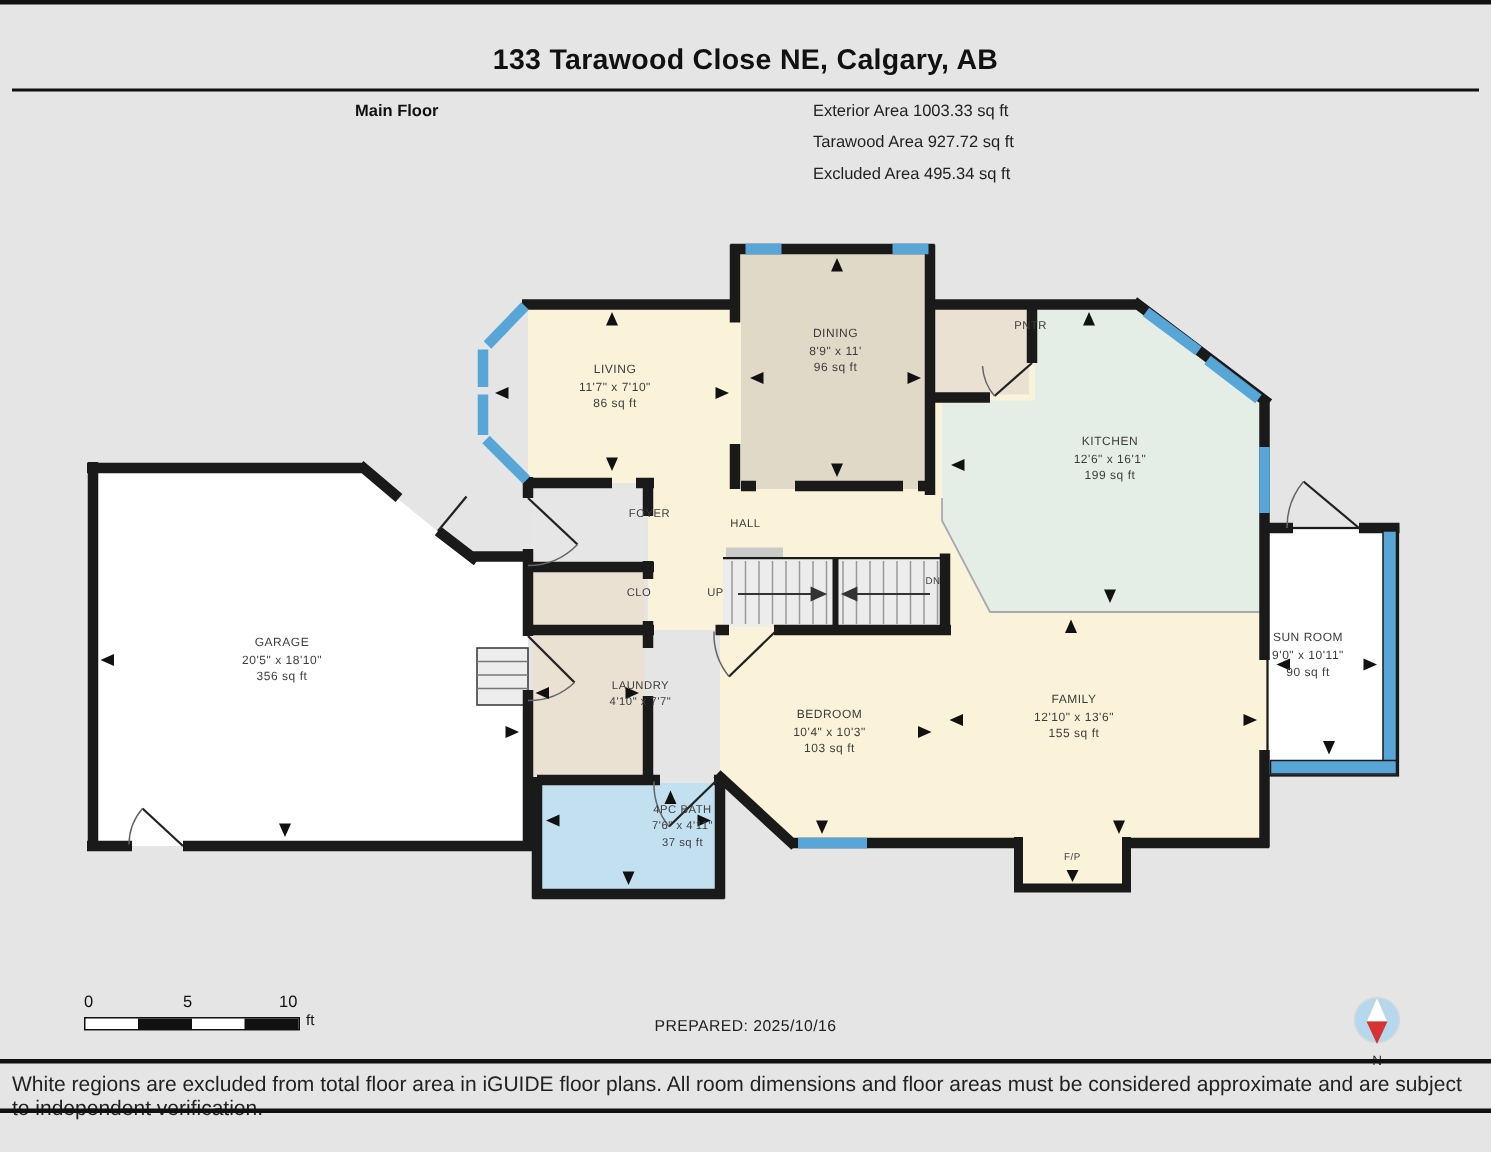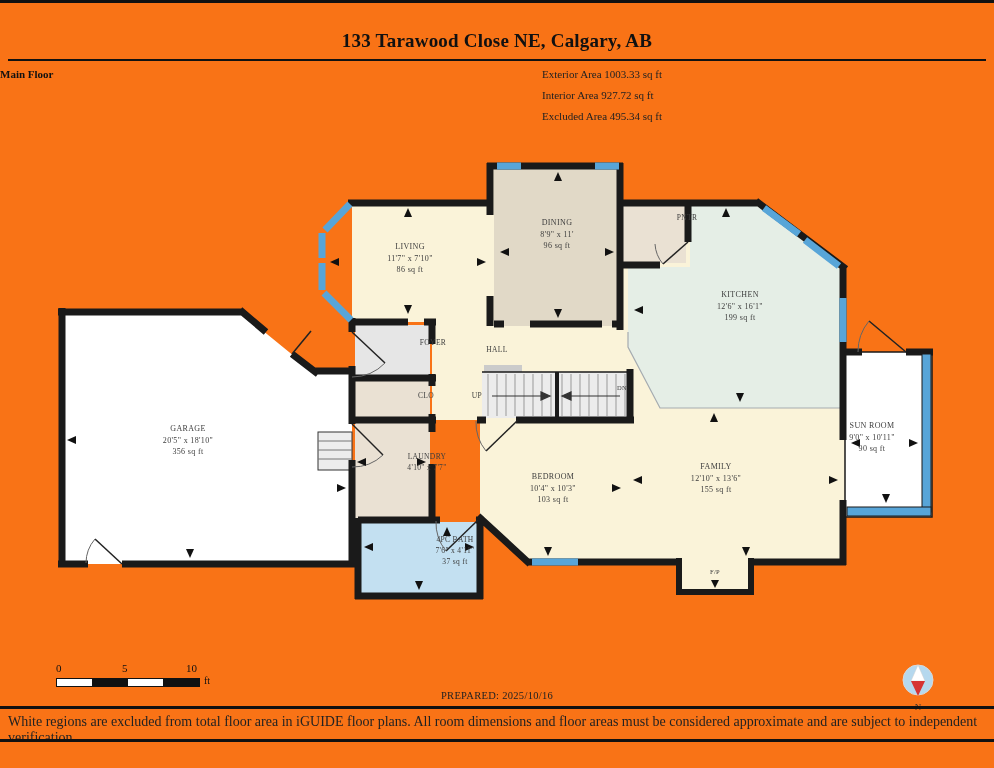--- a/index.html
+++ b/index.html
@@ -1,45 +1,45 @@
 <!DOCTYPE html>
 <html><head>
 <meta charset="utf-8">
 <style>
   html,body{margin:0;padding:0;background:#fff;}
-  #page{position:relative;width:994px;height:768px;background:#f97316;overflow:hidden;
-        font-family:Liberation Serif, serif;color:#222;}
+  #page{position:relative;width:994px;height:768px;background:#e5e5e5;overflow:hidden;
+        font-family:Liberation Sans, sans-serif;color:#222;}
   .frame{position:absolute;left:0;width:994px;height:3px;background:#111;}
   
   #title{position:absolute;top:30px;left:0;width:994px;text-align:center;
          font-size:19px;font-weight:bold;letter-spacing:.2px;color:#111;}
   #title-rule{position:absolute;top:59px;left:8px;width:978px;height:2px;background:#111;}
   #stats{position:absolute;top:68px;left:0;width:994px;font-size:11px;}
-  #floor-label{position:absolute;left:0;top:0;width:497px;text-align:left;font-weight:bold;color:#111;}
+  #floor-label{position:absolute;left:0;top:0;width:497px;text-align:center;font-weight:bold;color:#111;padding-left:16px;}
   .stat-line{position:absolute;left:508px;color:#222;white-space:nowrap;padding-left:34px;}
   
   #plan-svg{position:absolute;left:0;top:0;}
   .lbl{position:absolute;transform:translate(-50%,-50%);text-align:center;
        font-size:8px;line-height:1.45;letter-spacing:.35px;color:#3d3d3d;
        white-space:nowrap;pointer-events:none;}
   .lbl span{display:block;}
   .lbl span:empty{display:none;}
   .lbl.small{font-size:7.5px;margin-left:36px;}
   .lbl.tiny{font-size:6.5px;}
   
   #scale{position:absolute;left:56px;top:662px;width:170px;}
   #scale .ticks{position:relative;height:14px;font-size:11px;color:#111;}
   #scale .t0{position:absolute;left:0;}
   #scale .t5{position:absolute;left:66px;}
   #scale .t10{position:absolute;left:130px;}
   #scale .bar{position:relative;margin-top:2px;width:142px;height:7px;border:1px solid #111;background:#fff;}
   #scale .seg{position:absolute;top:0;height:7px;background:#111;}
   #scale .unit{position:absolute;left:148px;top:13px;font-size:10px;color:#111;}
   #prepared{position:absolute;left:0;top:678px;width:994px;text-align:center;
-            font-size:10.5px;letter-spacing:.3px;color:#222;margin-top:12px;}
+            font-size:10.5px;letter-spacing:.3px;color:#222;}
   #compass{position:absolute;left:898px;top:660px;width:44px;height:52px;}
   #compass .n{position:absolute;left:0;top:42px;width:40px;text-align:center;font-size:9px;color:#333;}
   #disclaimer-rule{position:absolute;top:706px;left:0;width:994px;height:3px;background:#111;}
   #disclaimer{position:absolute;top:714px;left:8px;width:978px;font-size:14px;color:#222;}
 </style>
 </head>
 <body>
 
 <div id="page">
 
@@ -47,21 +47,21 @@
 
   <div id="title">133 Tarawood Close NE, Calgary, AB</div>
   <div id="title-rule"></div>
   <div id="stats">
     <div id="floor-label">Main Floor</div>
     <div class="stat-line" style="top:0">
       <span>Exterior Area</span>
       <span>1003.33 sq ft</span>
     </div>
     <div class="stat-line" style="top:21px">
-      <span>Interior Area</span>
+      <span>Tarawood Area</span>
       <span>927.72 sq ft</span>
     </div>
     <div class="stat-line" style="top:42px">
       <span>Excluded Area</span>
       <span>495.34 sq ft</span>
     </div>
   </div>
 
   <svg id="plan-svg" width="994" height="768" viewBox="0 0 994 768">
 

